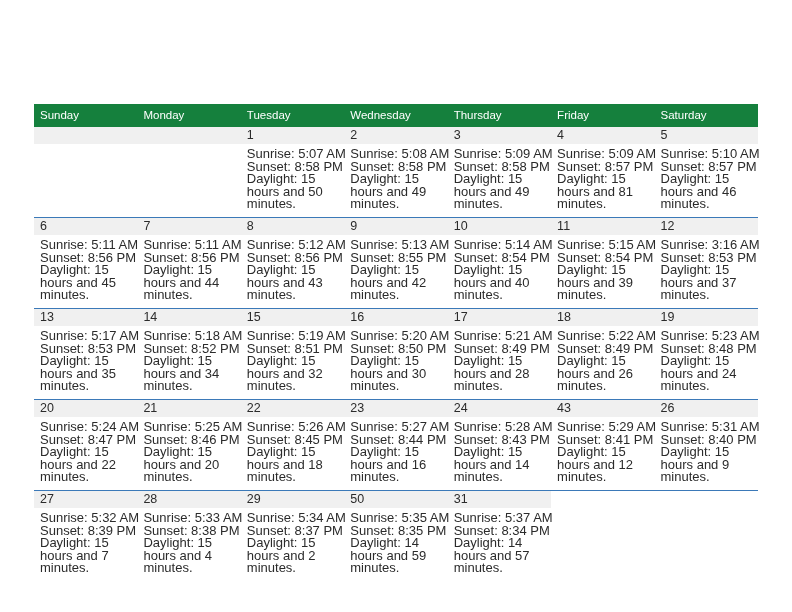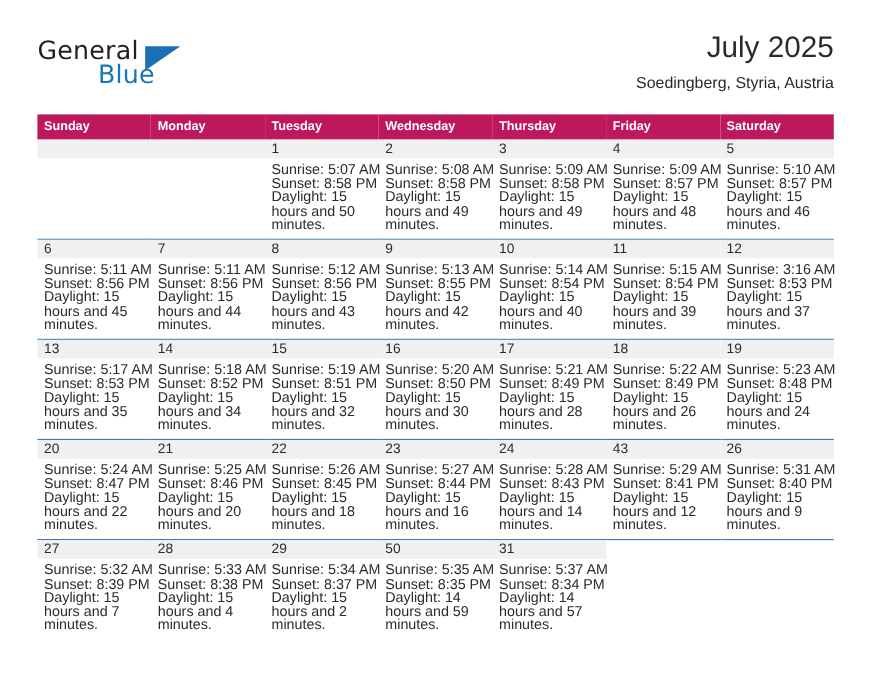--- a/index.html
+++ b/index.html
@@ -95,24 +95,24 @@
     position: absolute;
     left: 34px;
     top: 104px;
     width: 724px;
     border-collapse: collapse;
     table-layout: fixed;
   }
   .calendar col { width: 103.43px; }
 
   thead th {
-    background: #be185d;
+    background: #15803d;
     color: #ffffff;
     font-size: 11.5px;
-    font-weight: 700;
+    font-weight: 400;
     text-align: left;
     padding: 5px 0 5px 6px;
     height: 11px;
     line-height: 13px;
     border: none;
   }
 
   tbody tr.week-row > td {
     vertical-align: top;
     padding: 0;
@@ -159,34 +159,20 @@
   }
   .cell-body .wrap {
     white-space: normal;
   }
 </style>
 </head>
 <body>
 
 <div class="page">
 
-  <div class="header">
-
-    <div class="logo">
-      <span class="logo-general">General</span>
-      <span class="logo-tri"></span>
-      <span class="logo-blue">Blue</span>
-    </div>
-
-    <div class="title-block">
-      <div class="cal-title">July 2025</div>
-      <div class="cal-location">Soedingberg, Styria, Austria</div>
-    </div>
-
-  </div>
 
   <table class="calendar">
     <colgroup>
       <col>
         <col>
         <col>
         <col>
         <col>
         <col>
         <col>
@@ -243,21 +229,21 @@
                 <div class="wrap">Daylight: 15 hours and 49 minutes.</div>
               </div>
             </div>
           </td>
           <td>
             <div class="cell filled">
               <div class="daynum-band">4</div>
               <div class="cell-body">
                 <div>Sunrise: 5:09 AM</div>
                 <div>Sunset: 8:57 PM</div>
-                <div class="wrap">Daylight: 15 hours and 48 minutes.</div>
+                <div class="wrap">Daylight: 15 hours and 81 minutes.</div>
               </div>
             </div>
           </td>
           <td>
             <div class="cell filled">
               <div class="daynum-band">5</div>
               <div class="cell-body">
                 <div>Sunrise: 5:10 AM</div>
                 <div>Sunset: 8:57 PM</div>
                 <div class="wrap">Daylight: 15 hours and 46 minutes.</div>

